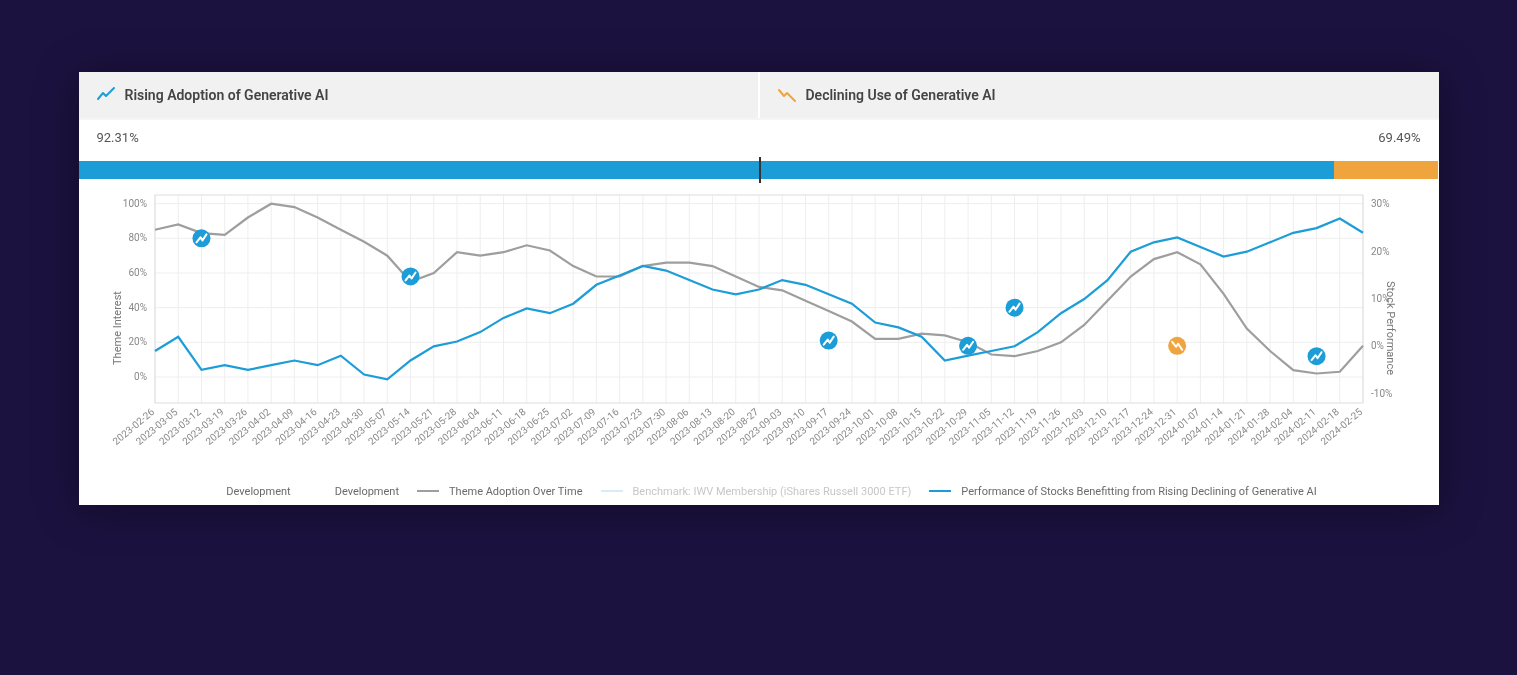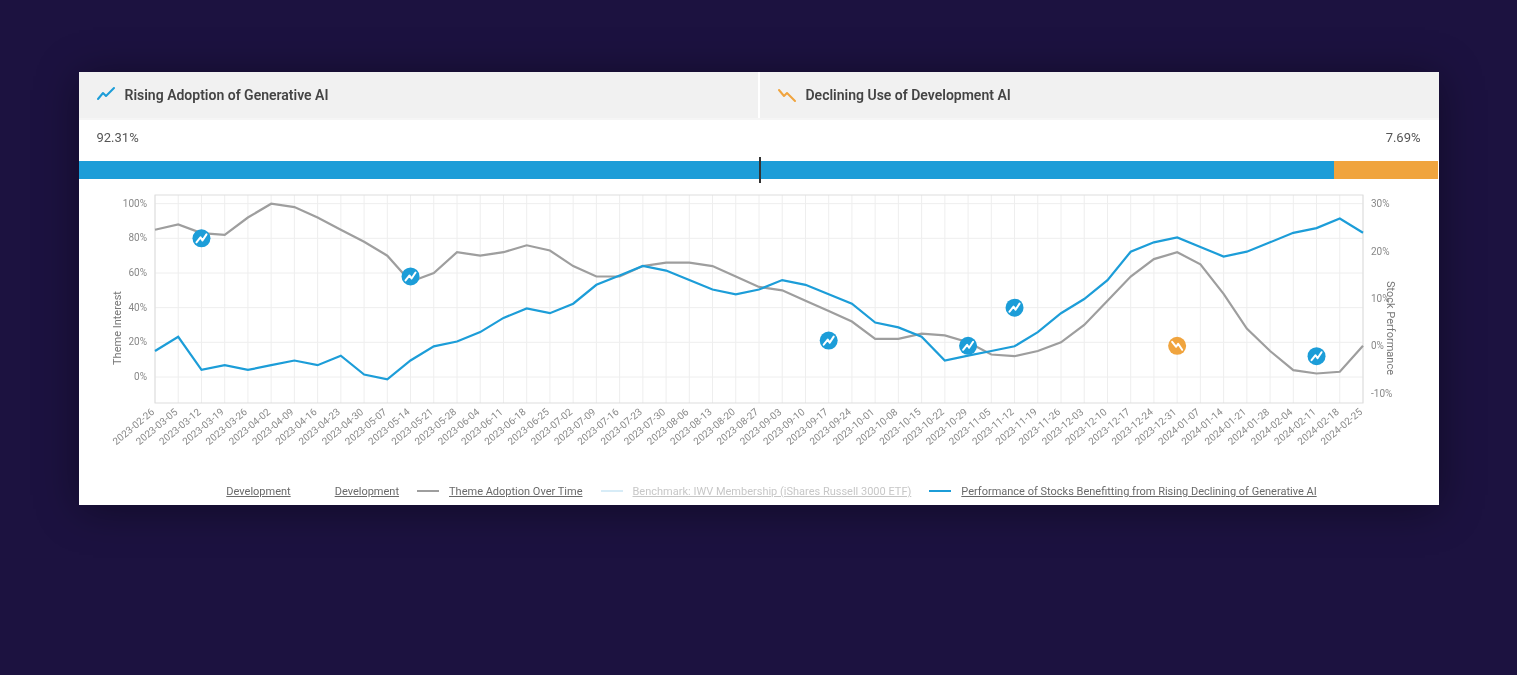--- a/index.html
+++ b/index.html
@@ -21,21 +21,21 @@
   svg.chart{display:block;}
   .tick{font-size:10px;fill:#888;}
   .gridline{stroke:#eee;stroke-width:1;}
   .border{stroke:#ddd;stroke-width:1;fill:none;}
   .line-grey{stroke:#9e9e9e;stroke-width:2.2;fill:none;}
   .line-blue{stroke:#1c9dd8;stroke-width:2.2;fill:none;}
   .marker-b{fill:#1c9dd8;}
   .marker-o{fill:#f0a43e;}
   .legendrow{display:flex;flex-wrap:wrap;gap:18px;justify-content:center;align-items:center;padding:8px 18px 6px 18px;font-size:11px;color:#6a6a6a;}
   .legendrow2{display:flex;justify-content:flex-end;padding:0 18px 16px 18px;font-size:11px;color:#bdbdbd;}
-  .lg{display:inline-flex;align-items:center;gap:10px;text-decoration:underline;}
+  .lg{display:inline-flex;align-items:center;gap:10px;}
   .lg .dot{width:16px;height:16px;border-radius:50%;display:inline-flex;align-items:center;justify-content:center;}
   .lg .dash{width:22px;height:2px;display:inline-block;}
   .ylab-left{position:absolute;left:2px;top:50%;transform:translateY(-50%) rotate(-90deg);transform-origin:center;font-size:11px;color:#777;white-space:nowrap;}
   .ylab-right{position:absolute;right:2px;top:50%;transform:translateY(-50%) rotate(90deg);transform-origin:center;font-size:11px;color:#777;white-space:nowrap;}
 </style>
 </head>
 <body>
 
 <div class="card">
 
@@ -47,27 +47,27 @@
           </svg>
       </span>
       <span>Rising Adoption of Generative AI</span>
     </div>
     <div class="tab">
       <span class="ticon">
         <svg width="18" height="18" viewBox="0 0 18 18">
             <path d="M1 4 L6 10 L9 7 L17 15" stroke="#f0a43e" stroke-width="2" fill="none" stroke-linecap="round" stroke-linejoin="round"></path>
           </svg>
       </span>
-      <span>Declining Use of Development AI</span>
+      <span>Declining Use of Generative AI</span>
     </div>
   </div>
 
   <div class="pctrow">
     <span>92.31%</span>
-    <span>7.69%</span>
+    <span>69.49%</span>
   </div>
   <div class="bar">
     <div class="seg-blue" id="segblue" style="width: 92.31%;"></div>
     <div class="seg-orange" id="segorange" style="width: 7.69%;"></div>
     <div class="mid"></div>
   </div>
 
 
   <div class="chartwrap">
     <div class="ylab-left">Theme Interest</div>

